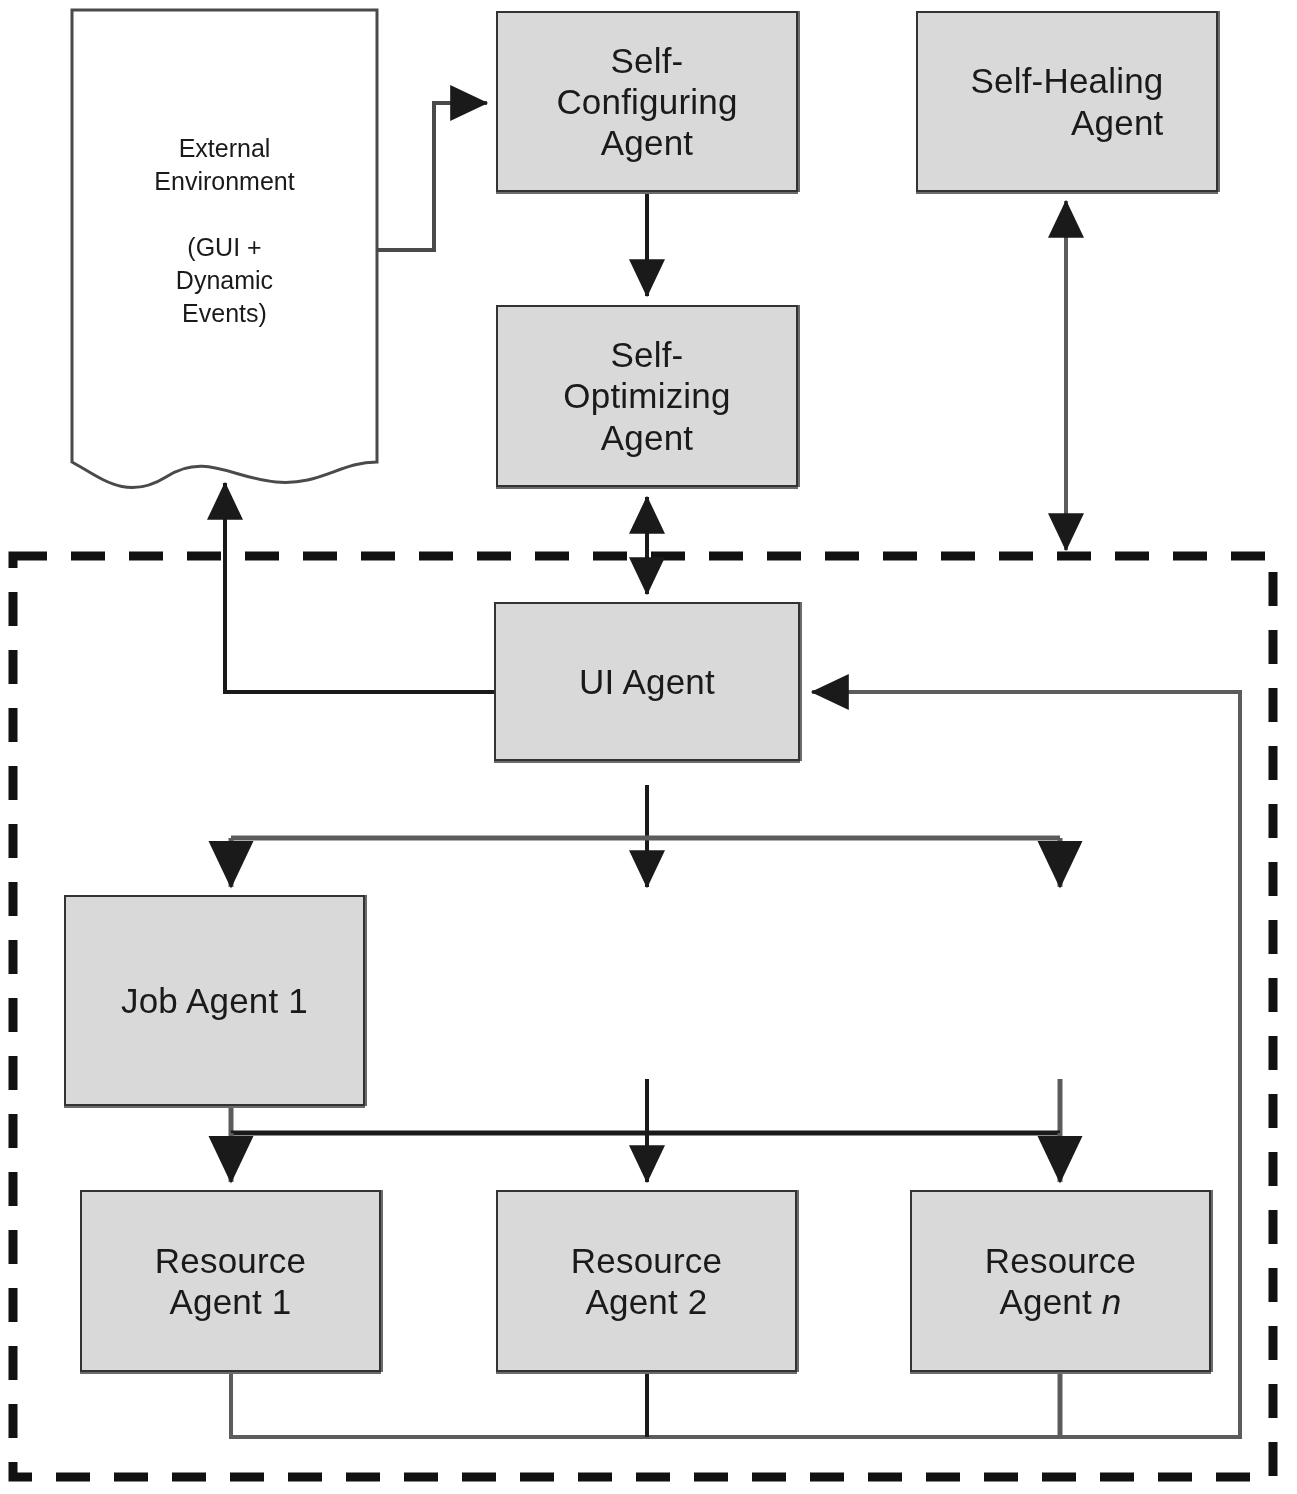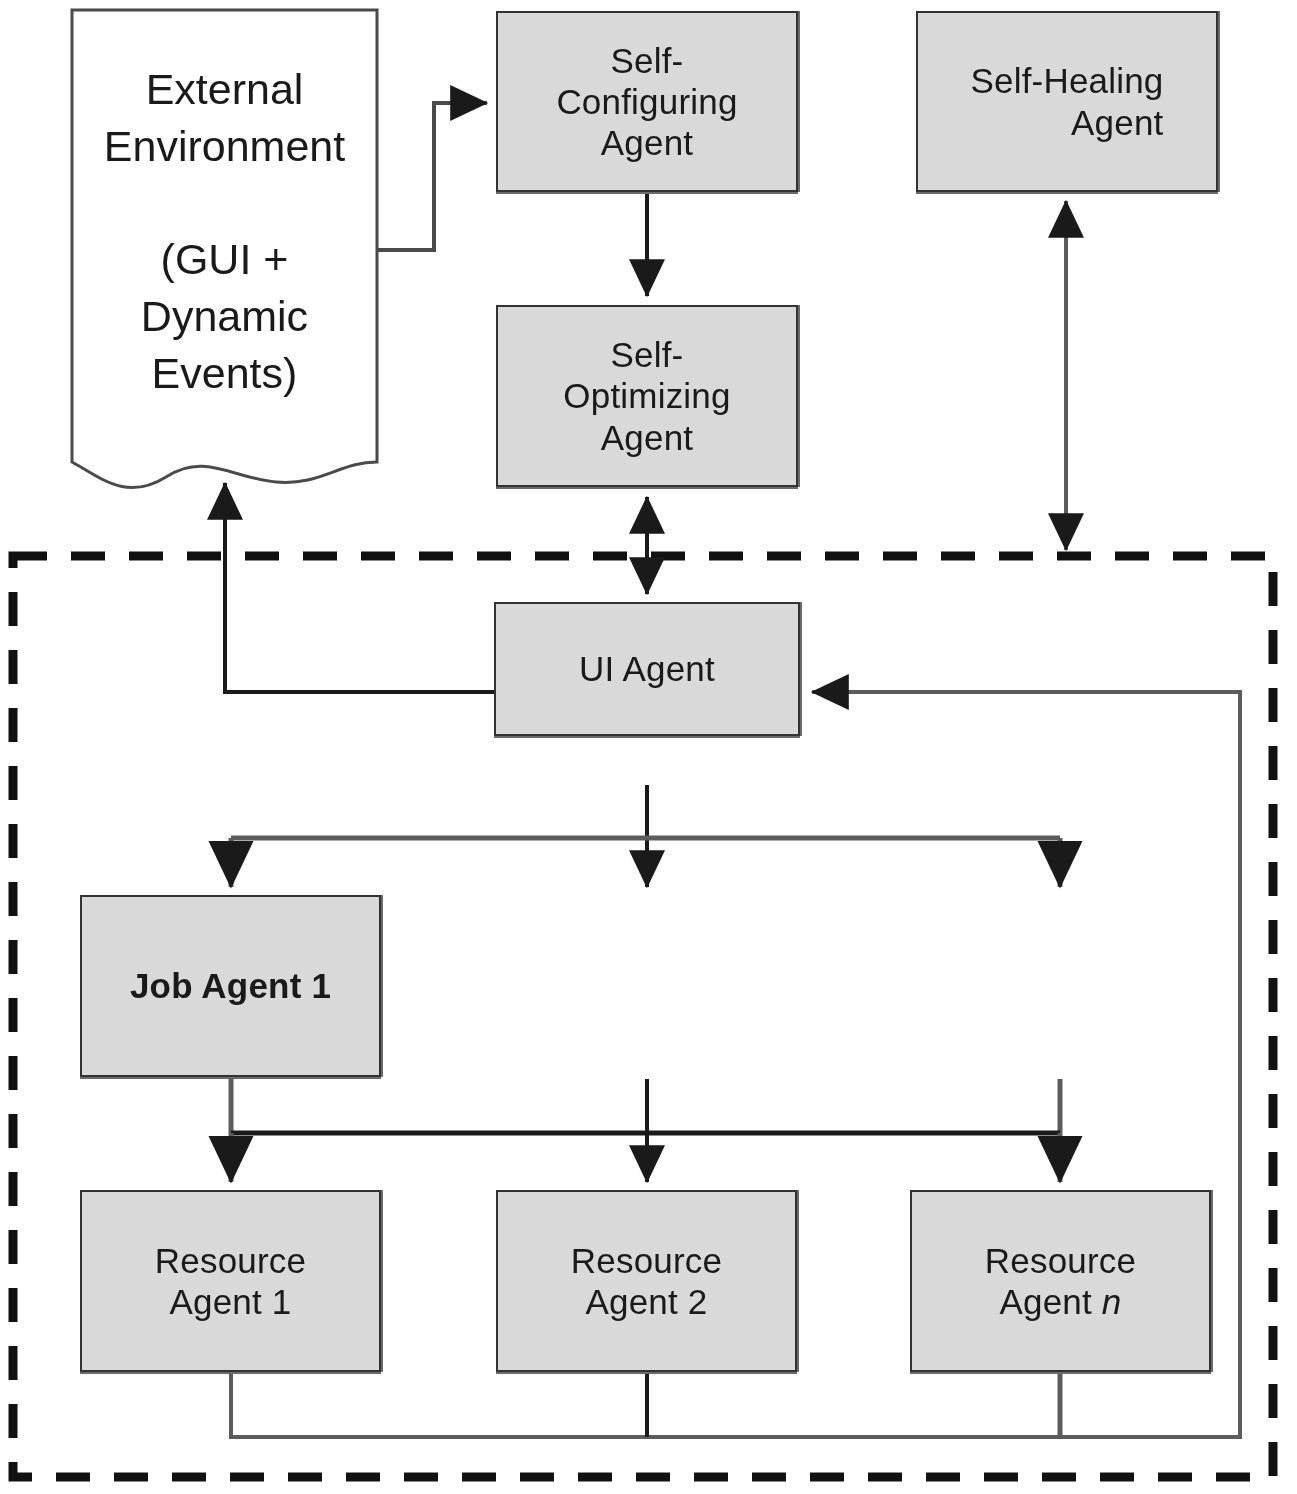--- a/index.html
+++ b/index.html
@@ -46,21 +46,21 @@
   .node .ital {
     font-style: italic;
   }
   .env-node {
     position: absolute;
     display: flex;
     align-items: center;
     justify-content: center;
     text-align: center;
     color: #1a1a1a;
-    font-size: 43px;
+    font-size: 25px;
     line-height: 1.32;
     z-index: 3;
     pointer-events: none;
   }
   .env-node .label {
     white-space: pre-line;
     transform: translateY(-14px);
   }
 </style>
 </head>
@@ -144,25 +144,25 @@
     <span class="label">Self-Healing
 Agent</span>
   </div>
 
   <div class="node" style="left:496px; top:305px; width:302px; height:182px;">
     <span class="label">Self-
 Optimizing
 Agent</span>
   </div>
 
-  <div class="node" style="left:494px; top:602px; width:306px; height:134px;">
+  <div class="node" style="left:494px; top:602px; width:306px; height:159px;">
     <span class="label">UI Agent</span>
   </div>
 
-  <div class="node" style="left:80px; top:895px; width:301px; height:182px;font-weight:bold;">
+  <div class="node" style="left:64px; top:895px; width:301px; height:211px;">
     <span class="label"><span>Job Agent 1</span><span class="ital"></span></span>
   </div>
 
 
 
   <div class="node" style="left:80px; top:1190px; width:301px; height:182px;">
     <span class="label"><span>Resource
 Agent 1</span><span class="ital"></span></span>
   </div>
 

